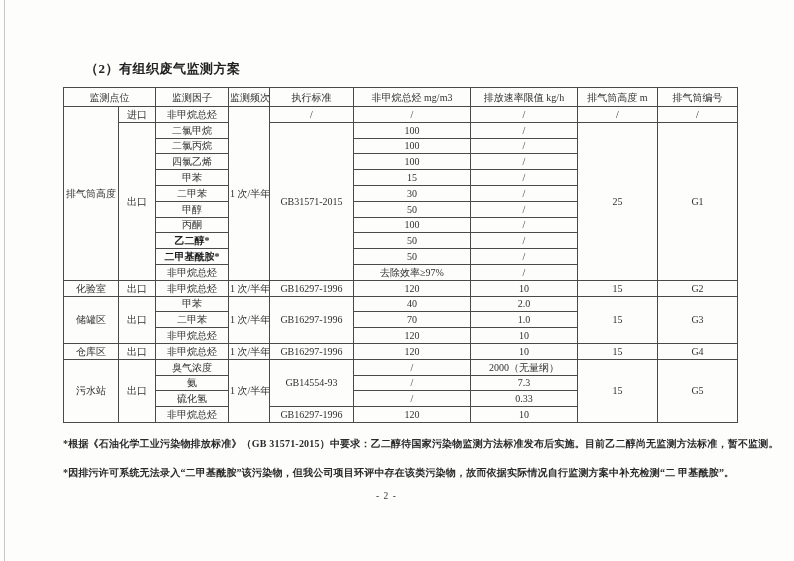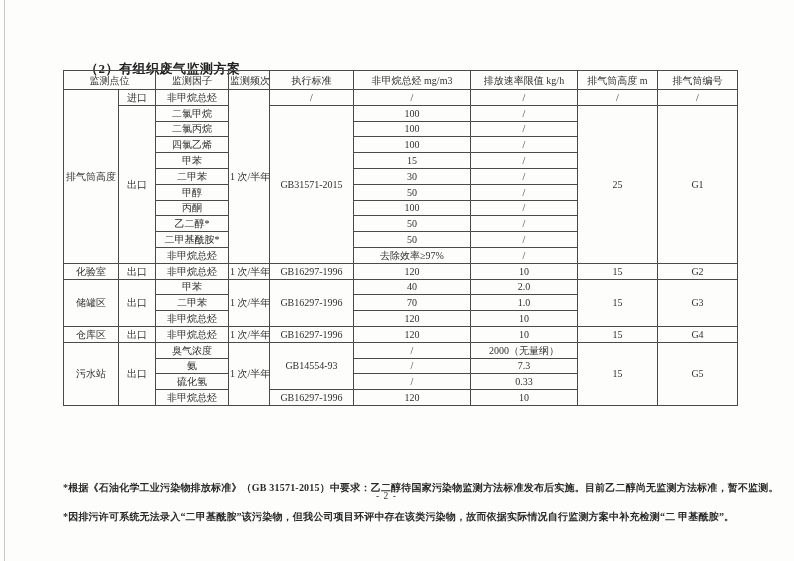--- a/index.html
+++ b/index.html
@@ -21,58 +21,57 @@
     position: absolute;
     left: 85px; top: 60px;
     font-size: 13px;
     font-weight: bold;
     letter-spacing: 0.5px;
     color: #222;
     white-space: nowrap;
   }
   table.monitoring {
     position: absolute;
-    left: 63px; top: 70px;
+    left: 63px; top: 87px;
     width: 674px;
     border-collapse: collapse;
     table-layout: fixed;
   }
   table.monitoring th, table.monitoring td {
     border: 1px solid #4a4a4a;
     text-align: center;
     vertical-align: middle;
     font-size: 10px;
     font-weight: normal;
     line-height: 1.1;
     padding: 0 1px;
     overflow: hidden;
     white-space: nowrap;
     color: #303030;
   }
   table.monitoring th { height: 19px; }
   table.monitoring td { height: 15.8px; }
-  table.monitoring td.b { font-weight: normal; color: #1d1d1d; }
+  table.monitoring td.b { font-weight: bold; color: #1d1d1d; }
   col.c1 { width: 55px; }
   col.c2 { width: 37px; }
   col.c3 { width: 73px; }
   col.c4 { width: 41px; }
   col.c5 { width: 84px; }
   col.c6 { width: 117px; }
   col.c7 { width: 107px; }
   col.c8 { width: 80px; }
   col.c9 { width: 80px; }
   .footnote {
     position: absolute;
     left: 63px;
     font-size: 10px;
     font-weight: 600;
     color: #2a2a2a;
     letter-spacing: 0.2px;
     white-space: nowrap;
-    margin-top: 44px;
   }
   .footnote-1 { top: 437px; }
   .footnote-2 { top: 466px; }
   .page-number {
     position: absolute;
     left: 376px; top: 491px;
     font-size: 9.5px;
     color: #3a3a3a;
     letter-spacing: 1px;
   }

